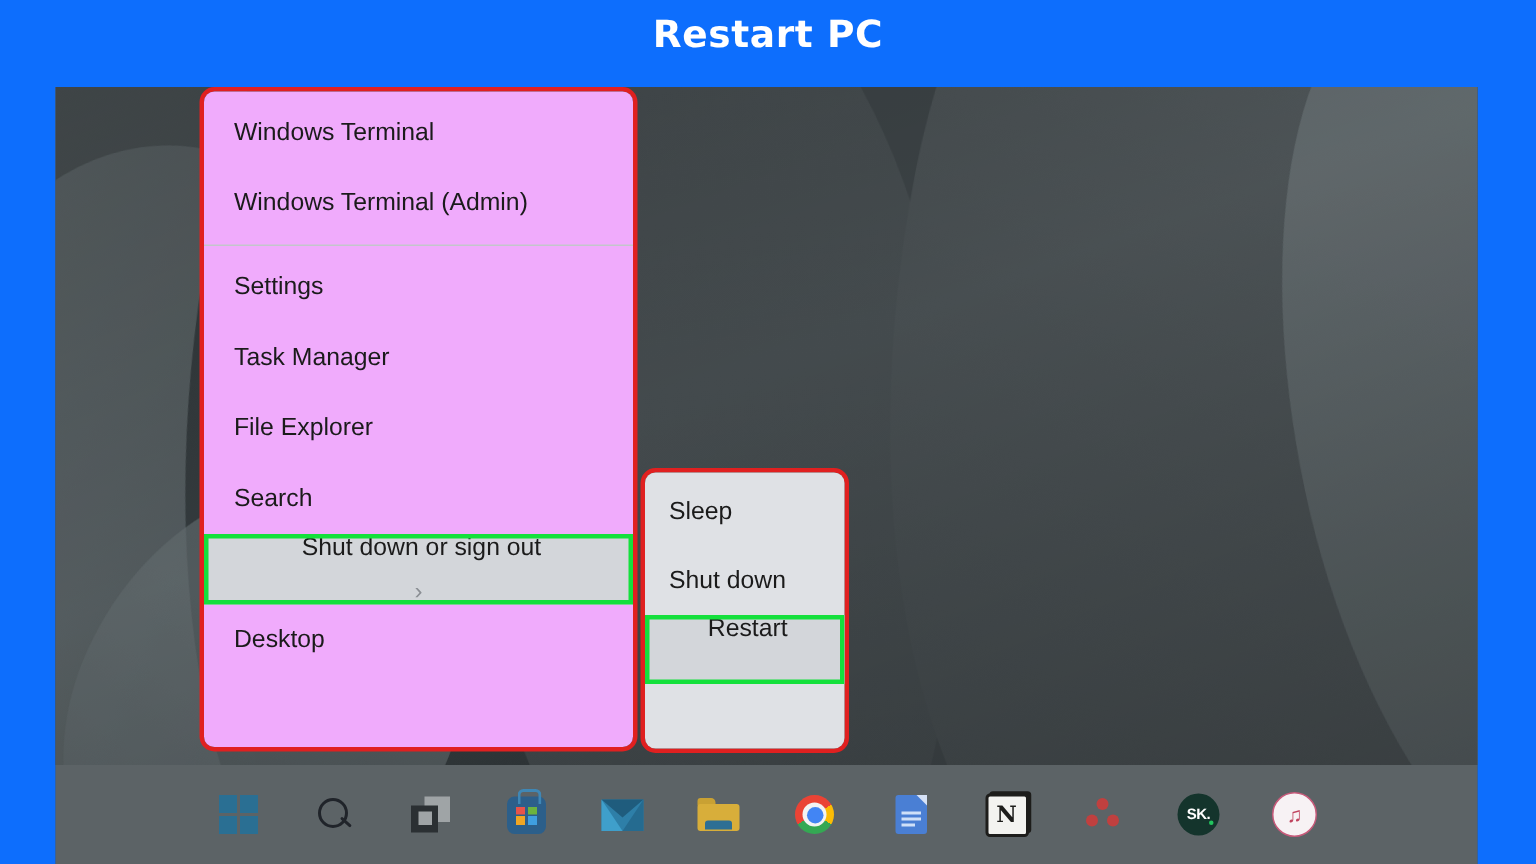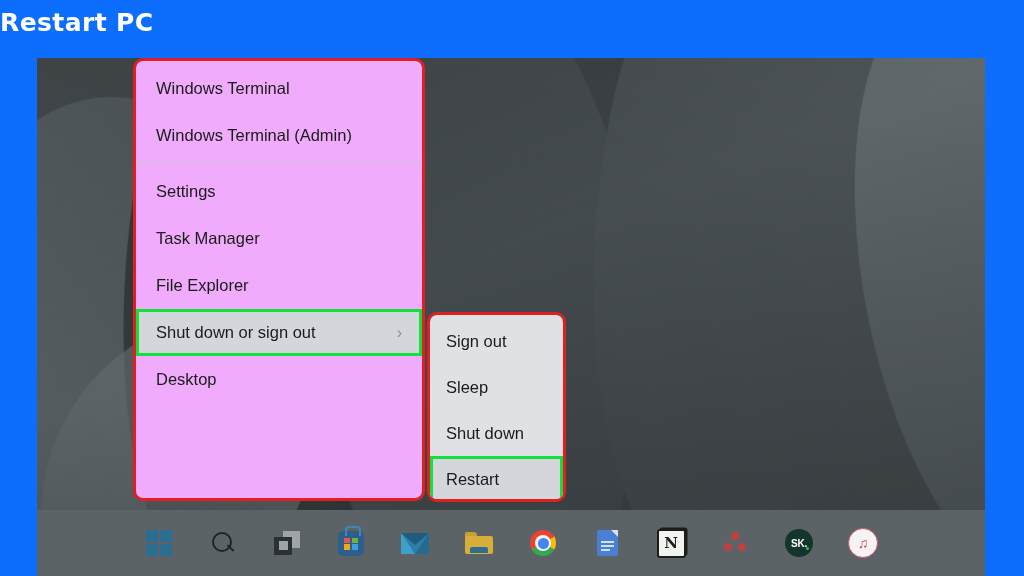--- a/index.html
+++ b/index.html
@@ -11,21 +11,21 @@
     background: #0d6efd;
     font-family: "Liberation Sans", sans-serif;
     position: relative;
   }
 
   
   #title-banner {
     position: absolute;
     top: 0; left: 0;
     width: 1024px; height: 44px;
-    display: flex; align-items: center; 
+    display: flex; align-items: center; justify-content: center;
     background: #0d6efd;
     z-index: 40;
   }
   #title-text {
     color: #ffffff;
     font-size: 25px;
     font-weight: bold;
     letter-spacing: 0.4px;
     font-family: "DejaVu Sans", sans-serif;
   }
@@ -210,20 +210,21 @@
   .chev {
     color: #8b8f94;
     font-size: 16px;
     line-height: 1;
     margin-right: 4px;
   }
   .hl-green {
     outline: 3px solid #14e03c;
     outline-offset: -3px;
     background: #d3d6da;
+    flex-direction: column;
   }
 
   
   #submenu-wrap {
     position: absolute;
     left: 427px; top: 312px;
     width: 139px; height: 190px;
     border: 3px solid #e02020;
     border-radius: 10px;
     box-sizing: border-box;
@@ -386,40 +387,40 @@
     </div>
 
     <div class="menu-item">
       <span class="label">Task Manager</span>
     </div>
 
     <div class="menu-item">
       <span class="label">File Explorer</span>
     </div>
 
+    <div class="menu-item">
+      <span class="label">Search</span>
+    </div>
 
 
     <div class="menu-item hl-green">
       <span class="label">Shut down or sign out</span>
       <span class="chev">›</span>
     </div>
 
     <div class="menu-item">
       <span class="label">Desktop</span>
     </div>
 
   </div>
 </div>
 
 <div id="submenu-wrap">
   <div id="submenu">
 
-    <div class="sub-item">
-      <span>Sign out</span>
-    </div>
 
     <div class="sub-item">
       <span>Sleep</span>
     </div>
 
     <div class="sub-item">
       <span>Shut down</span>
     </div>
 
     <div class="sub-item hl-green">

